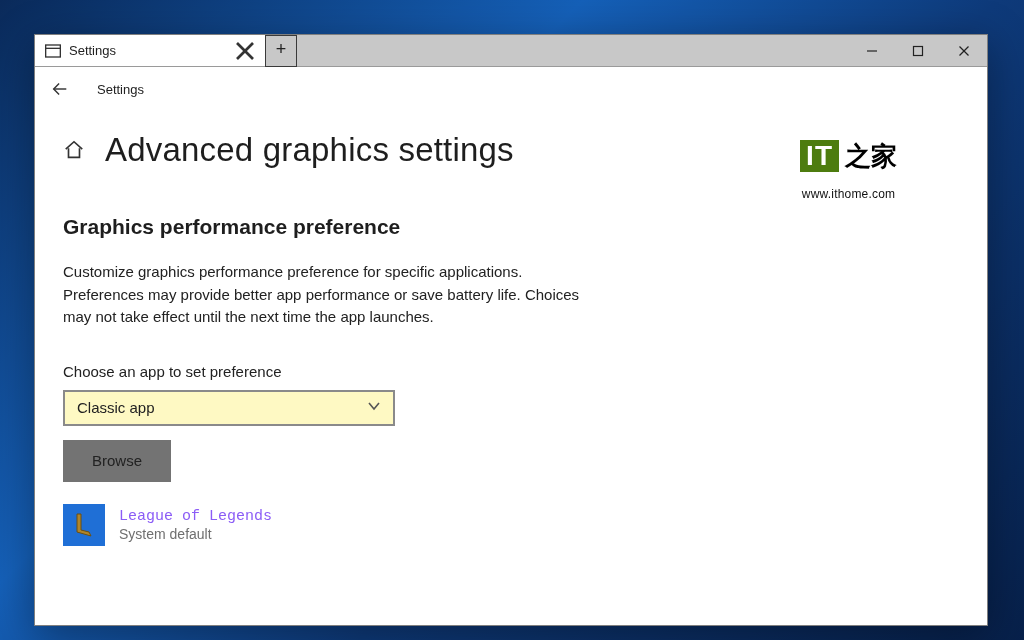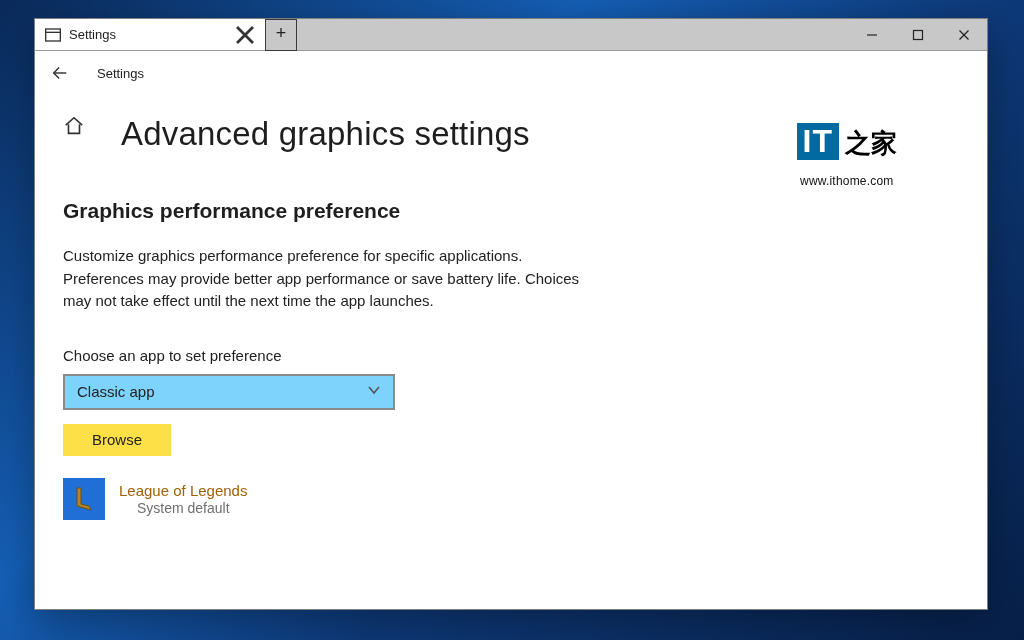--- a/index.html
+++ b/index.html
@@ -3,21 +3,21 @@
   <meta charset="utf-8">
   <style>
     * { margin: 0; padding: 0; box-sizing: border-box; font-family: "Segoe UI", "Segoe UI Light", Arial, sans-serif; }
     body {
       width: 1024px; height: 640px;
       background: linear-gradient(135deg, #0a2a5a 0%, #1560b8 35%, #0e3a7a 60%, #07204a 100%);
       overflow: hidden;
     }
     .window {
       position: absolute;
-      left: 34px; top: 18px;
+      left: 34px; top: 34px;
       width: 954px; height: 592px;
       background: #ffffff;
       box-shadow: 0 10px 40px rgba(0,0,0,0.35);
       border: 1px solid #7f7f7f;
     }
     
     .titlebar {
       height: 32px; width: 100%;
       background: #c8c8c8;
       display: flex; align-items: stretch;
@@ -76,21 +76,21 @@
       color: #333;
     }
     .back-arrow svg { width: 18px; height: 18px; }
     .breadcrumb { font-size: 13px; color: #222; }
 
     
     .content {
       padding: 10px 28px 0 28px;
       position: relative;
     }
-    .titleline { display: flex; gap: 36px; margin-top: 10px; }
+    .titleline { display: flex; align-items: center; gap: 20px; margin-top: 10px; }
     .home-ico { width: 22px; height: 22px; color: #333; }
     .home-ico svg { width: 22px; height: 22px; }
     h1 { font-weight: 300; font-size: 33px; color: #1e1e1e; letter-spacing: 0.2px; }
 
     h2 { font-weight: 700; font-size: 21px; color: #1e1e1e; margin-top: 46px; }
 
     .desc {
       font-size: 15px; color: #222;
       max-width: 540px;
       line-height: 1.5;
@@ -99,59 +99,59 @@
     .label {
       font-size: 15px; color: #222;
       margin-top: 34px;
     }
     .combo {
       margin-top: 10px;
       width: 332px; height: 36px;
       border: 2px solid #8a8a8a;
       display: flex; align-items: center; justify-content: space-between;
       padding: 0 12px;
-      background: #7dd3fc;
+      background: #fef9c3;
     }
     .combo span { font-size: 15px; color: #222; }
     .chev { color: #555; }
     .chev svg { width: 14px; height: 14px; }
 
     .browse-btn {
       margin-top: 14px;
-      width: 108px; height: 32px;
-      background: #fde047;
+      width: 108px; height: 42px;
+      background: #737373;
       border: none;
       font-size: 15px; color: #222;
       cursor: pointer;
     }
 
     .app-item {
       margin-top: 22px;
       display: flex; align-items: center; gap: 14px;
     }
     .app-tile {
       width: 42px; height: 42px;
       background: #1f6fd6;
       display: flex; align-items: center; justify-content: center;
     }
-    .app-name { font-size: 15px; color: #a16207; }
-    .app-pref { font-size: 14px; color: #6f6f6f; margin-top: 1px; text-align: center; }
+    .app-name { font-size: 15px; color: #8b5cf6; font-family: Liberation Mono, monospace; }
+    .app-pref { font-size: 14px; color: #6f6f6f; margin-top: 1px; }
 
     
     .watermark {
       position: absolute; right: 90px; top: 104px;
       text-align: center;
     }
     .wm-box {
       display: inline-flex; align-items: baseline; gap: 6px;
       font-weight: 900; color: #000;
     }
     .wm-it {
-      background: #0369a1; color: #fff;
-      font-size: 32px; padding: 0 6px;
+      background: #4d7c0f; color: #fff;
+      font-size: 28px; padding: 0 6px;
       font-weight: 900; letter-spacing: 1px;
     }
     .wm-zh { font-size: 26px; font-weight: 900; font-family: Liberation Sans, sans-serif; }
     .wm-url { font-size: 12px; color: #111; margin-top: 13px; letter-spacing: 0.2px; }
   </style>
 </head>
 <body>
 
 <div class="window">
 

